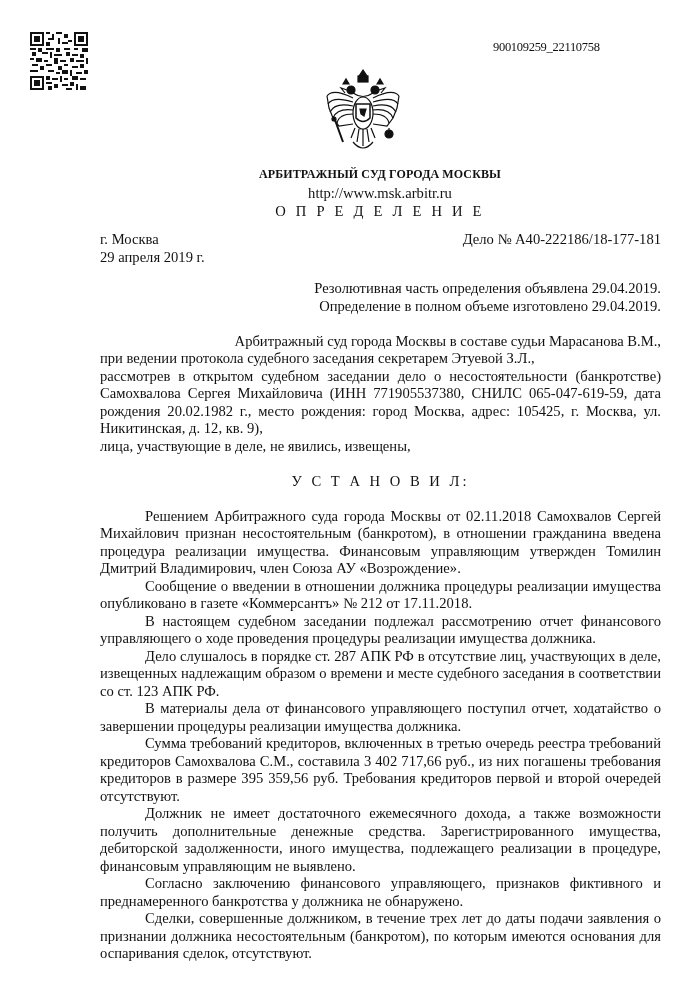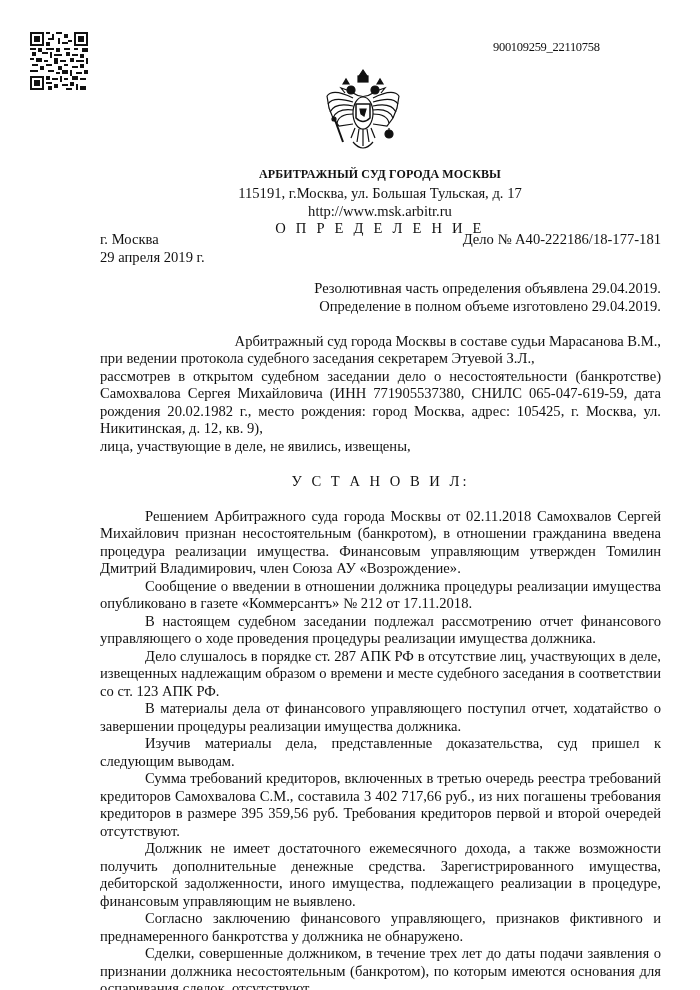--- a/index.html
+++ b/index.html
@@ -144,21 +144,20 @@
       <path d="M66 60 L66 62"></path>
 
       <path d="M32 60 L28 70 M36 61 L34 74 M40 61 L40 78 M44 61 L46 74 M48 60 L52 70"></path>
       <path d="M30 74 Q40 86 50 74"></path>
     </g>
   </svg>
 </div>
 
 <div class="header">
   <div class="court-name">АРБИТРАЖНЫЙ СУД ГОРОДА МОСКВЫ</div>
-  <div class="center-line">115191, г.Москва, ул. Большая Тульская, д. 17</div>
   <div class="center-line">http://www.msk.arbitr.ru</div>
   <div class="doc-type">О П Р Е Д Е Л Е Н И Е</div>
 </div>
 
 <div class="meta">
   <div class="meta-row">
     <span>г. Москва</span>
     <span>Дело № А40-222186/18-177-181</span>
   </div>
   <div>29 апреля 2019 г.</div>
@@ -173,18 +172,17 @@
   <p class="p-noindent" style="text-align:justify">рассмотрев в открытом судебном заседании дело о несостоятельности (банкротстве) Самохвалова Сергея Михайловича (ИНН 771905537380, СНИЛС 065-047-619-59, дата рождения 20.02.1982 г., место рождения: город Москва, адрес: 105425, г. Москва, ул. Никитинская, д. 12, кв. 9),</p>
   <p class="p-noindent">лица, участвующие в деле, не явились, извещены,</p>
   <div class="gap"></div>
   <p class="section-title">У С Т А Н О В И Л:</p>
   <div class="gap"></div>
   <p class="p">Решением Арбитражного суда города Москвы от 02.11.2018 Самохвалов Сергей Михайлович признан несостоятельным (банкротом), в отношении гражданина введена процедура реализации имущества. Финансовым управляющим утвержден Томилин Дмитрий Владимирович, член Союза АУ «Возрождение».</p>
   <p class="p">Сообщение о введении в отношении должника процедуры реализации имущества опубликовано в газете «Коммерсантъ» № 212 от 17.11.2018.</p>
   <p class="p">В настоящем судебном заседании подлежал рассмотрению отчет финансового управляющего о ходе проведения процедуры реализации имущества должника.</p>
   <p class="p">Дело слушалось в порядке ст. 287 АПК РФ в отсутствие лиц, участвующих в деле, извещенных надлежащим образом о времени и месте судебного заседания в соответствии со ст. 123 АПК РФ.</p>
   <p class="p">В материалы дела от финансового управляющего поступил отчет, ходатайство о завершении процедуры реализации имущества должника.</p>
-  <p class="p">Изучив материалы дела, представленные доказательства, суд пришел к следующим выводам.</p>
   <p class="p">Сумма требований кредиторов, включенных в третью очередь реестра требований кредиторов Самохвалова С.М., составила 3 402 717,66 руб., из них погашены требования кредиторов в размере 395 359,56 руб. Требования кредиторов первой и второй очередей отсутствуют.</p>
   <p class="p">Должник не имеет достаточного ежемесячного дохода, а также возможности получить дополнительные денежные средства. Зарегистрированного имущества, дебиторской задолженности, иного имущества, подлежащего реализации в процедуре, финансовым управляющим не выявлено.</p>
   <p class="p">Согласно заключению финансового управляющего, признаков фиктивного и преднамеренного банкротства у должника не обнаружено.</p>
   <p class="p">Сделки, совершенные должником, в течение трех лет до даты подачи заявления о признании должника несостоятельным (банкротом), по которым имеются основания для оспаривания сделок, отсутствуют.</p>
 </div>
 
 </body></html>

